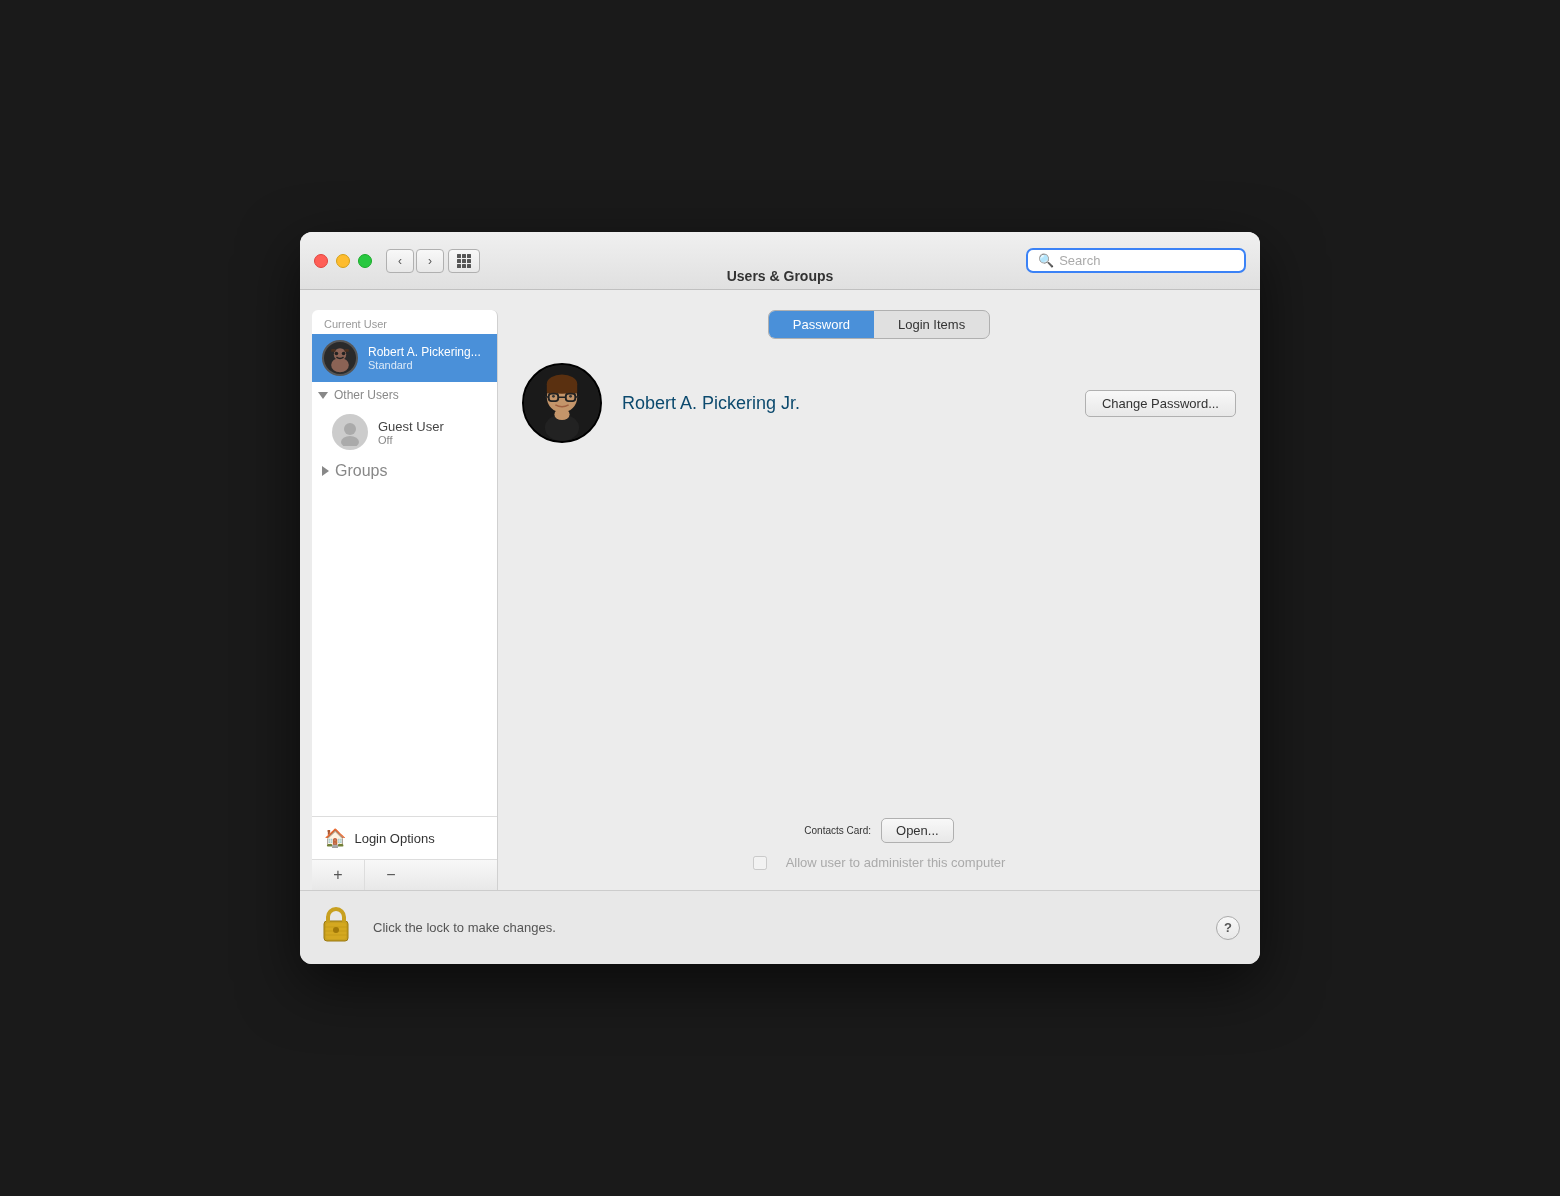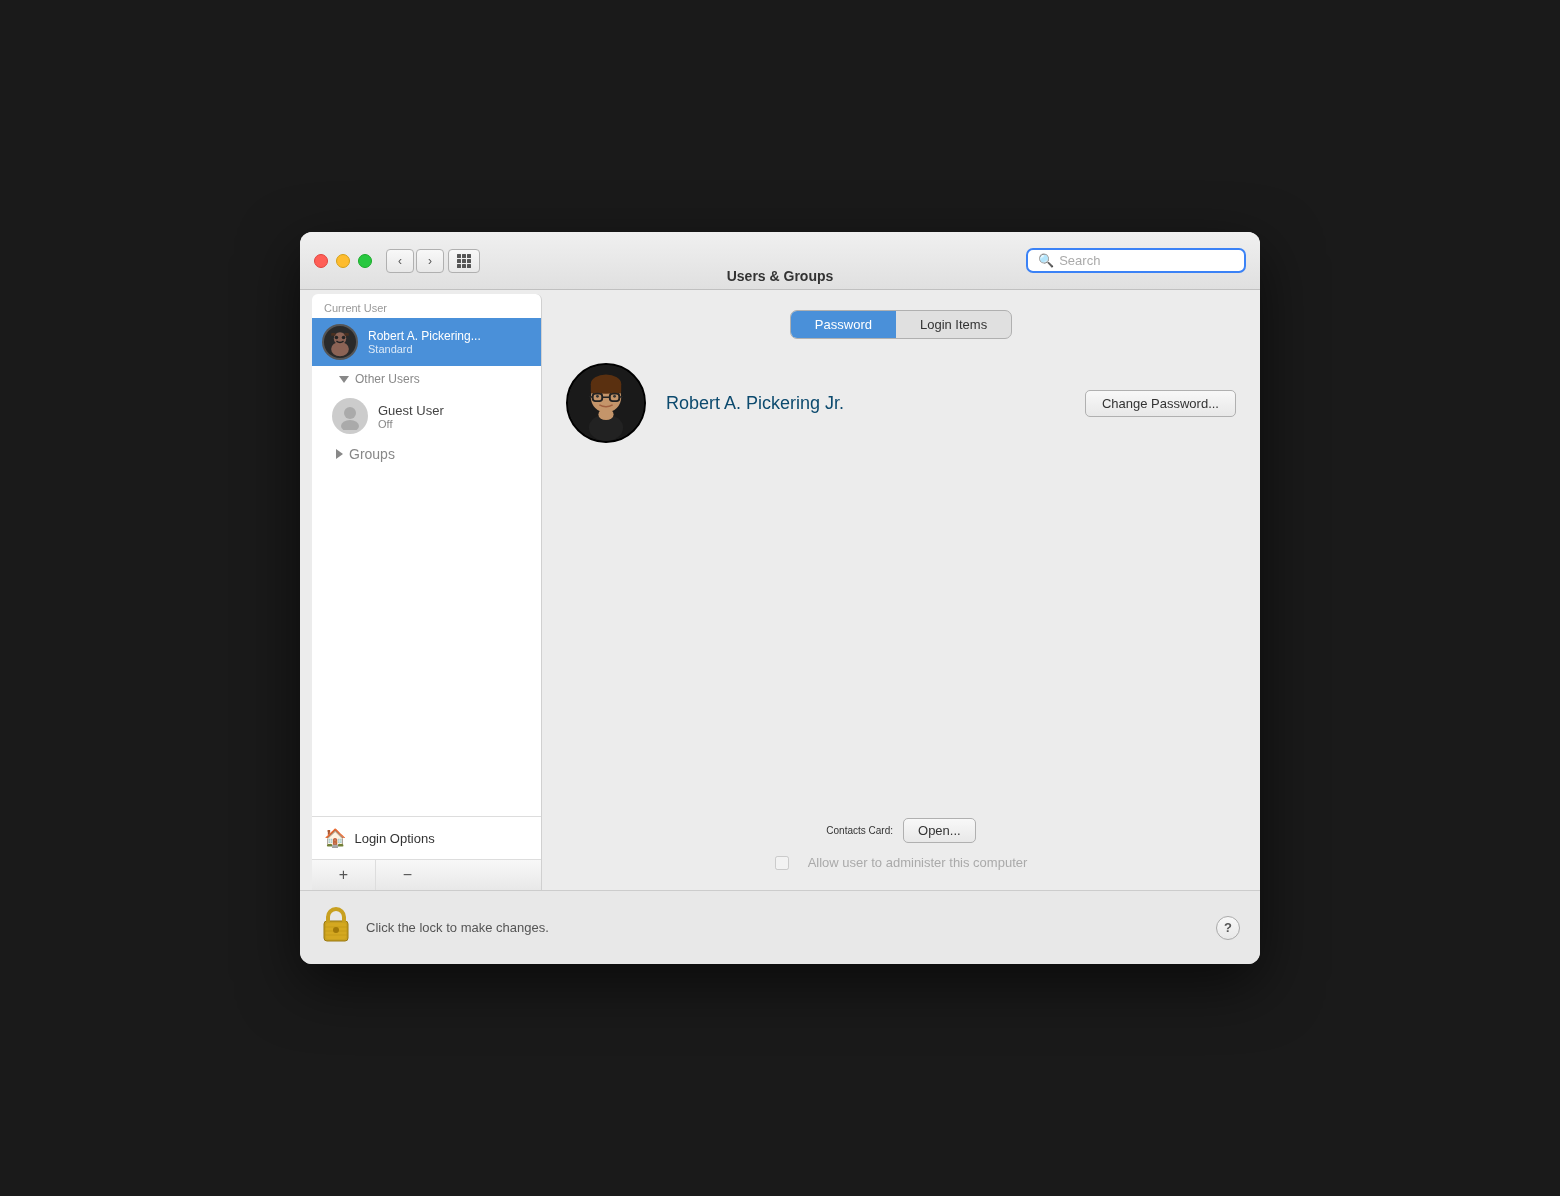--- a/index.html
+++ b/index.html
@@ -119,26 +119,26 @@
       width: 100%;
     }
     .search-input::placeholder { color: #aaa; }
     
     .content {
       display: flex;
       height: 600px;
     }
     
     .sidebar {
-      width: 230px;
+      width: 186px;
       background: white;
       border-right: 1px solid #d0d0d0;
       display: flex;
       flex-direction: column;
-      margin: 4px 0 0 12px;
+      margin: 20px 0 0 12px;
       border-radius: 6px 6px 0 0;
     }
     .sidebar-list {
       flex: 1;
       overflow-y: auto;
     }
     .section-header {
       font-size: 11px;
       color: #999;
       padding: 8px 12px 4px;
@@ -175,21 +175,21 @@
       overflow: hidden;
       text-overflow: ellipsis;
     }
     .user-type {
       font-size: 11px;
       color: rgba(255,255,255,0.8);
     }
     .other-users-header {
       display: flex;
       align-items: center;
-      padding: 6px 27px;
+      padding: 6px 6px;
       font-size: 12px;
       color: #888;
       cursor: pointer;
     }
     .triangle-down {
       width: 0; height: 0;
       border-left: 5px solid transparent;
       border-right: 5px solid transparent;
       border-top: 7px solid #888;
       margin-right: 6px;
@@ -222,22 +222,22 @@
       font-size: 13px;
       color: #444;
     }
     .guest-status {
       font-size: 11px;
       color: #888;
     }
     .groups-header {
       display: flex;
       align-items: center;
-      padding: 6px 24px;
-      font-size: 14px;
+      padding: 6px 10px;
+      font-size: 16px;
       color: #888;
       cursor: pointer;
     }
     .sidebar-footer {
       border-top: 1px solid #ddd;
     }
     .login-options {
       display: flex;
       align-items: center;
       padding: 10px 12px;
@@ -368,21 +368,21 @@
       font-size: 13px;
       color: #aaa;
     }
     
     .bottom-bar {
       background: #e8e8e8;
       border-top: 1px solid #ccc;
       padding: 14px 20px;
       display: flex;
       align-items: center;
-      gap: 14px;
+      gap: 21px;
     }
     .lock-icon-wrap {
       font-size: 28px;
       color: #c8a020;
     }
     .lock-text {
       font-size: 13px;
       color: #555;
       flex: 1;
     }

